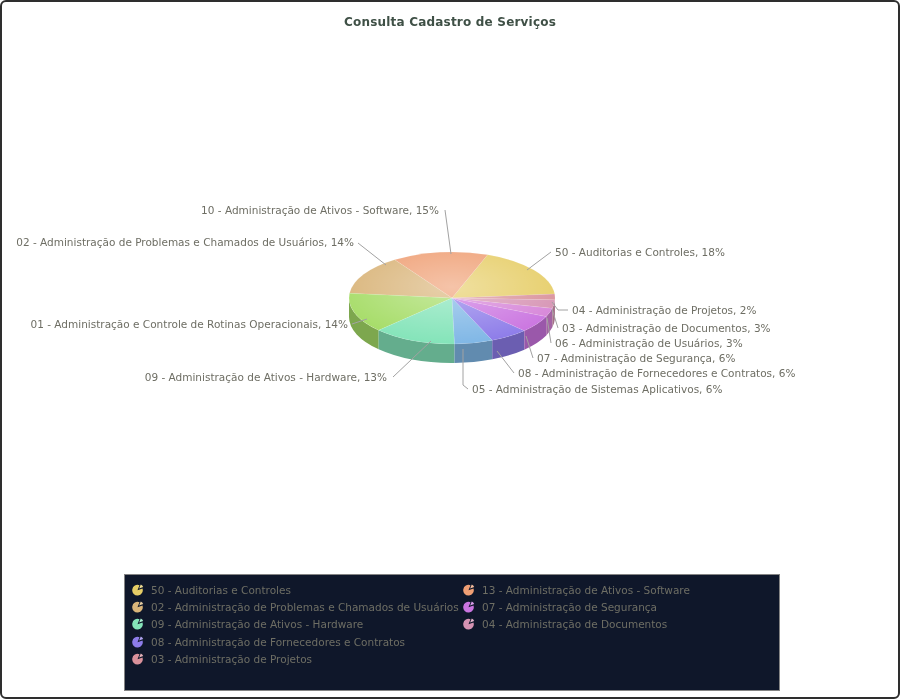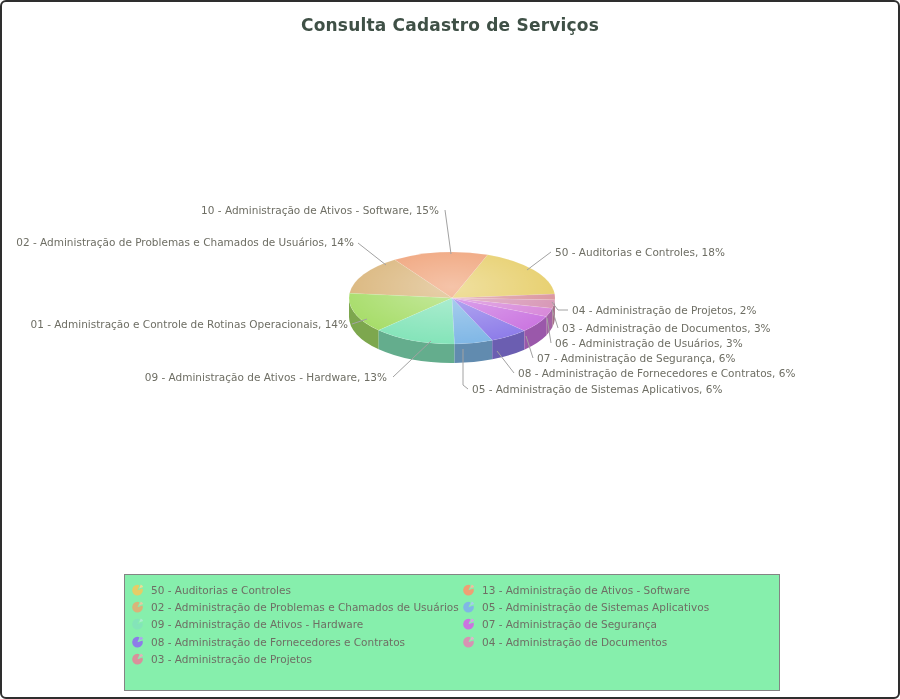--- a/index.html
+++ b/index.html
@@ -3,26 +3,26 @@
 <meta charset="utf-8">
 <style>
   html,body{margin:0;padding:0;background:#fff;}
   .page{
     position:relative;width:900px;height:699px;box-sizing:border-box;
     border:2px solid #2e2e2e;border-radius:6px;background:#fff;overflow:hidden;
     font-family:"DejaVu Sans",sans-serif;
   }
   .title{
     position:absolute;top:13px;left:0;width:100%;text-align:center;
-    font-size:17px;font-weight:bold;color:#3f5046;letter-spacing:.2px;
+    font-size:12px;font-weight:bold;color:#3f5046;letter-spacing:.2px;
   }
   #chart-svg{position:absolute;left:0;top:0;}
   .legend{
     position:absolute;left:122px;top:572px;width:656px;height:117px;
-    box-sizing:border-box;border:1px solid #848484;background:#86efac;
+    box-sizing:border-box;border:1px solid #848484;background:#0f172a;
     display:flex;padding:6px 2px 4px 4px;
   }
   .legend-col{display:flex;flex-direction:column;}
   .legend-col:first-child{width:331px;flex:0 0 auto;}
   .legend-item{
     display:flex;align-items:center;height:17.4px;
     font-size:10.5px;color:#6e6e64;white-space:nowrap;
   }
   .licon{margin:0 6px 0 2px;flex:0 0 auto;}
 </style>
@@ -122,27 +122,20 @@
       <div class="legend-col">
         <div class="legend-item">
           <svg viewBox="0 0 14 14" width="14" height="14" class="licon">
             <path d="M6.5 7.2 L8.49 2.29 A5.3 5.3 0 1 0 11.48 5.39 Z" fill="#ef9f74"></path>
             <path d="M8.10 5.60 L12.23 4.10 A4.3999999999999995 4.3999999999999995 0 0 0 9.75 1.52 Z" fill="#f4bc9e"></path>
           </svg>
           <span>13 - Administração de Ativos - Software</span>
         </div>
         <div class="legend-item">
           <svg viewBox="0 0 14 14" width="14" height="14" class="licon">
-            <path d="M6.5 7.2 L8.49 2.29 A5.3 5.3 0 1 0 11.48 5.39 Z" fill="#80b7e6"></path>
-            <path d="M8.10 5.60 L12.23 4.10 A4.3999999999999995 4.3999999999999995 0 0 0 9.75 1.52 Z" fill="#a6cdee"></path>
-          </svg>
-          <span>05 - Administração de Sistemas Aplicativos</span>
-        </div>
-        <div class="legend-item">
-          <svg viewBox="0 0 14 14" width="14" height="14" class="licon">
             <path d="M6.5 7.2 L8.49 2.29 A5.3 5.3 0 1 0 11.48 5.39 Z" fill="#ca74e0"></path>
             <path d="M8.10 5.60 L12.23 4.10 A4.3999999999999995 4.3999999999999995 0 0 0 9.75 1.52 Z" fill="#da9ee9"></path>
           </svg>
           <span>07 - Administração de Segurança</span>
         </div>
         <div class="legend-item">
           <svg viewBox="0 0 14 14" width="14" height="14" class="licon">
             <path d="M6.5 7.2 L8.49 2.29 A5.3 5.3 0 1 0 11.48 5.39 Z" fill="#d693b3"></path>
             <path d="M8.10 5.60 L12.23 4.10 A4.3999999999999995 4.3999999999999995 0 0 0 9.75 1.52 Z" fill="#e2b3ca"></path>
           </svg>

